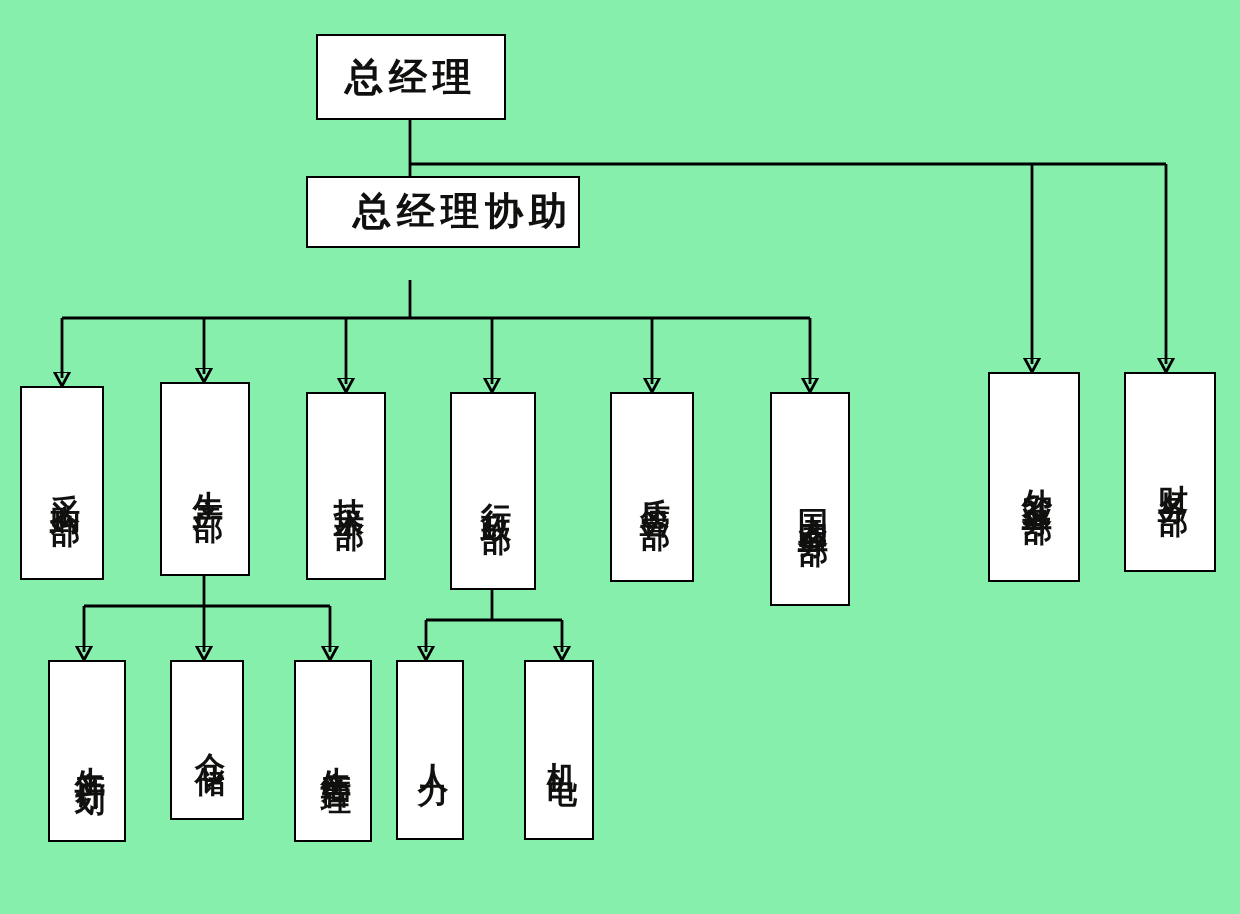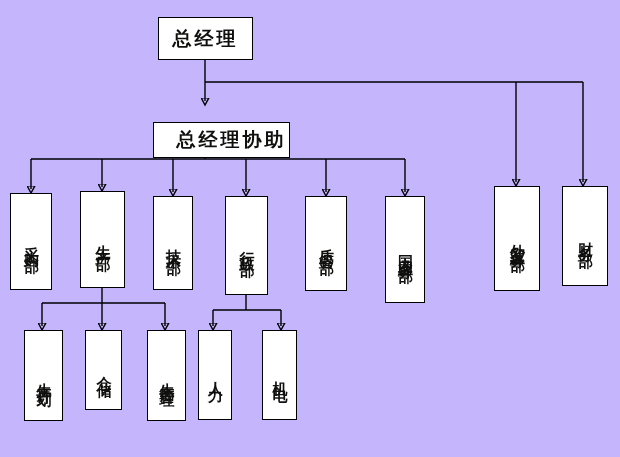--- a/index.html
+++ b/index.html
@@ -7,21 +7,21 @@
     padding: 0;
     background: #ffffff;
   }
   body {
     font-family: "Liberation Serif", "DejaVu Serif", serif;
   }
   #chart {
     position: relative;
     width: 620px;
     height: 457px;
-    background: #c4b5fd;
+    background: #86efac;
     overflow: hidden;
   }
   .node {
     position: absolute;
     box-sizing: border-box;
     border: 1.4px solid #000000;
     background: #ffffff;
     display: flex;
     align-items: center;
     justify-content: center;
@@ -104,21 +104,21 @@
     <line x1="246" y1="295" x2="246" y2="310"></line>
     <line x1="213" y1="310" x2="281" y2="310"></line>
     <line x1="213" y1="310" x2="213" y2="326" marker-end="url(#ah)"></line>
     <line x1="281" y1="310" x2="281" y2="326" marker-end="url(#ah)"></line>
   </svg>
 
   <div class="node horiz" style="left:158px; top:17px; width:95px; height:43px;">
     <span>总经理</span>
   </div>
 
-  <div class="node horiz" style="left:153px; top:122px; width:137px; height:36px;padding-left:20px;">
+  <div class="node horiz" style="left:153px; top:88px; width:137px; height:36px;padding-left:20px;">
     <span>总经理协助</span>
   </div>
 
   <div class="node vert" style="left:10px; top:193px; width:42px; height:97px;">
     <span>采购部</span>
   </div>
 
   <div class="node vert" style="left:80px; top:191px; width:45px; height:97px;">
     <span>生产部</span>
   </div>

